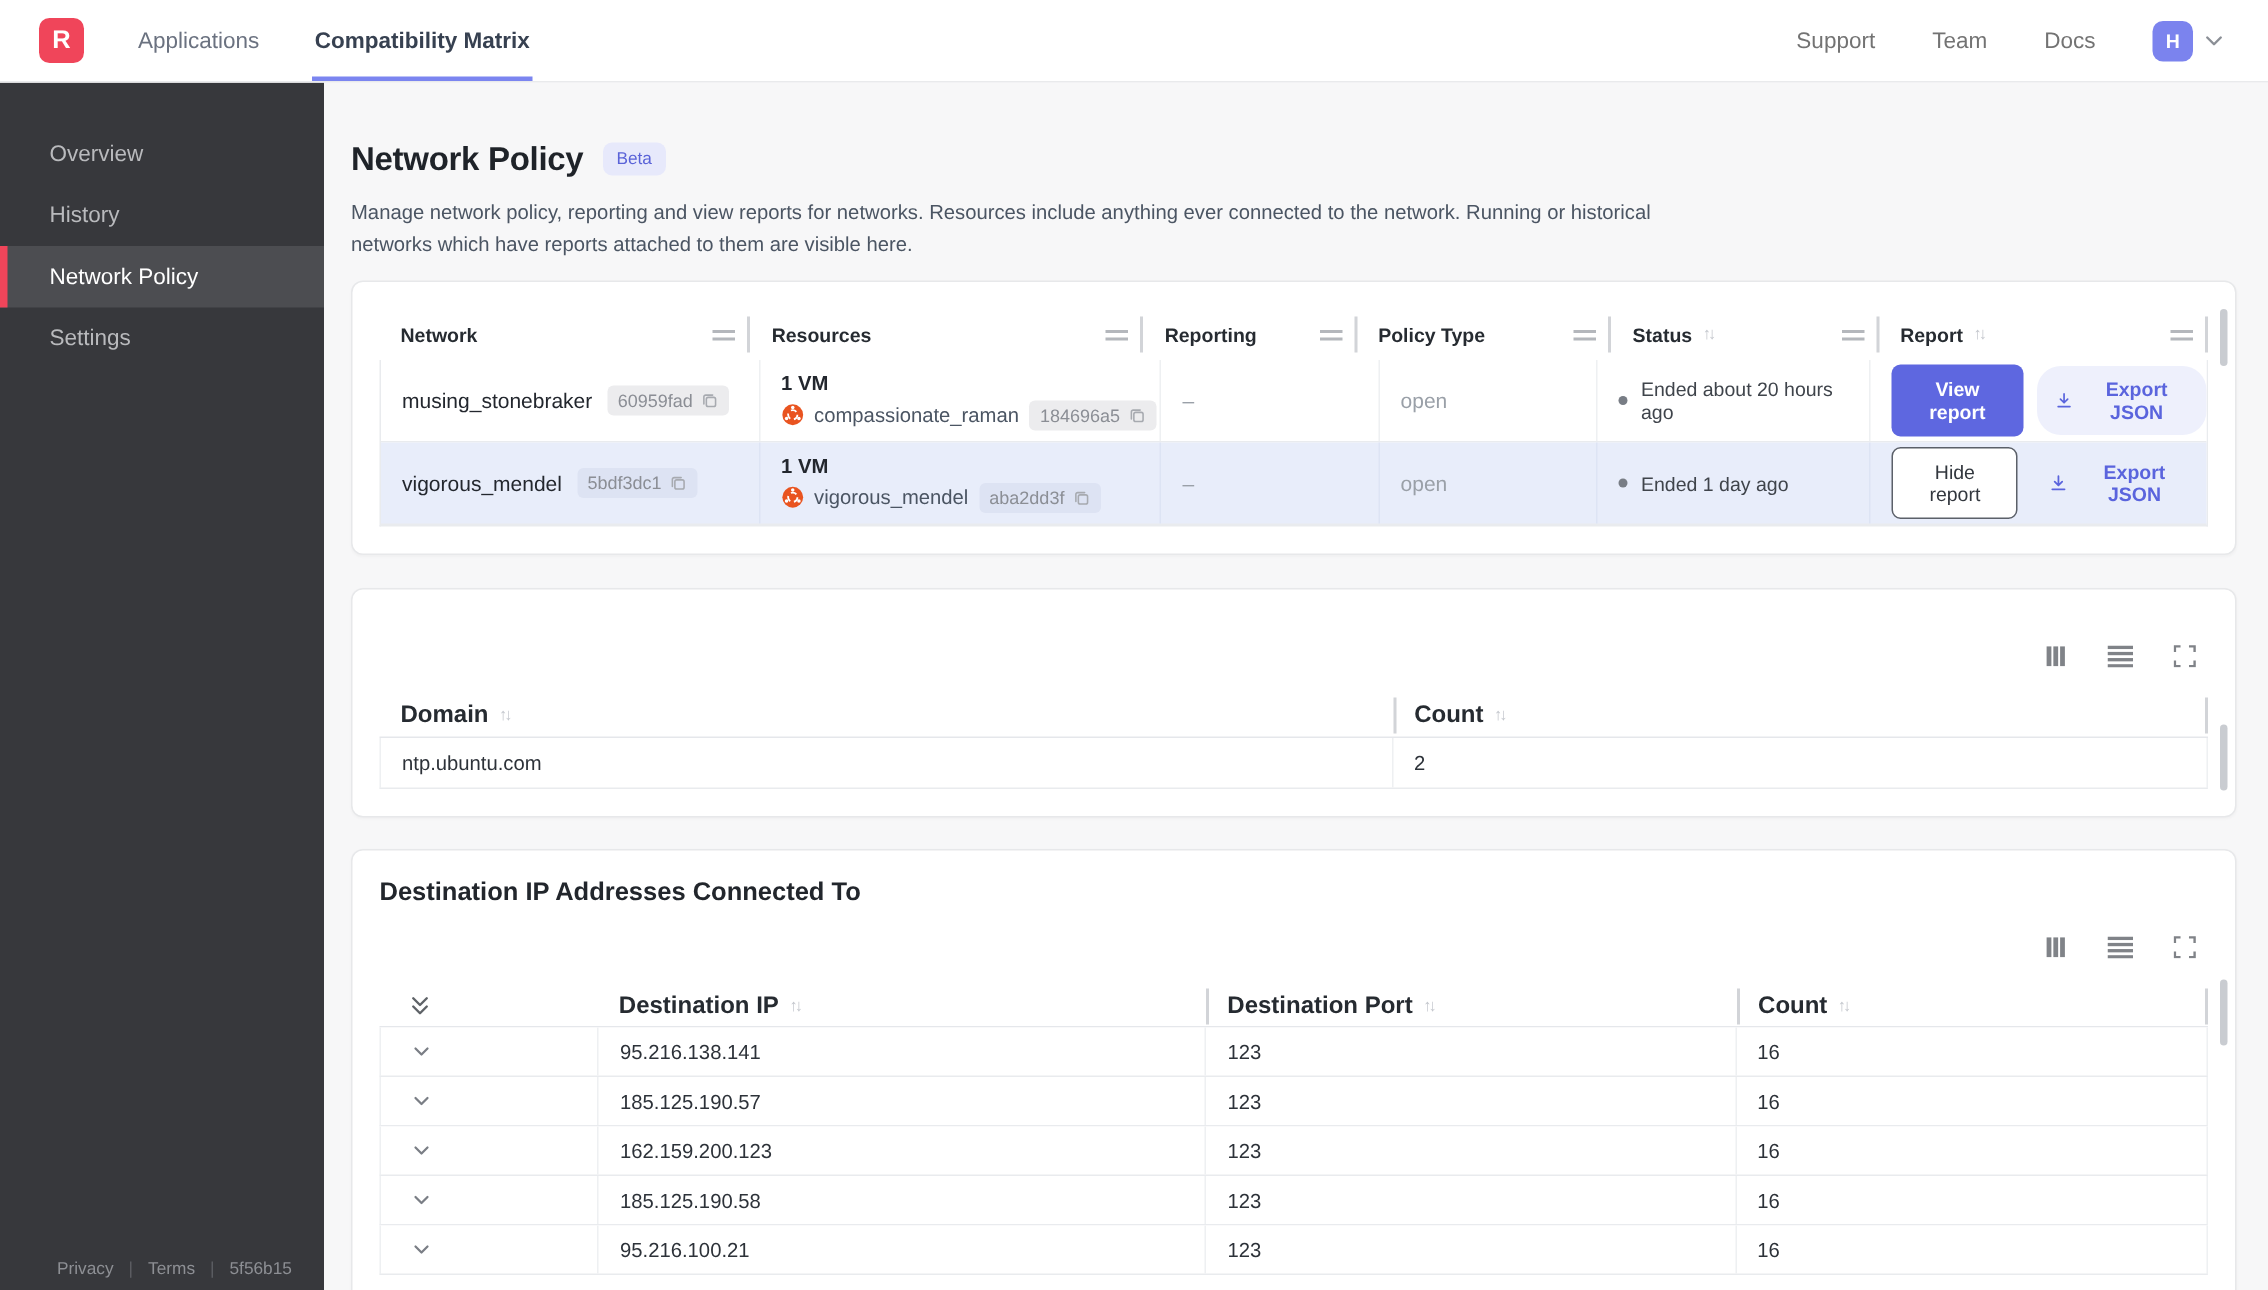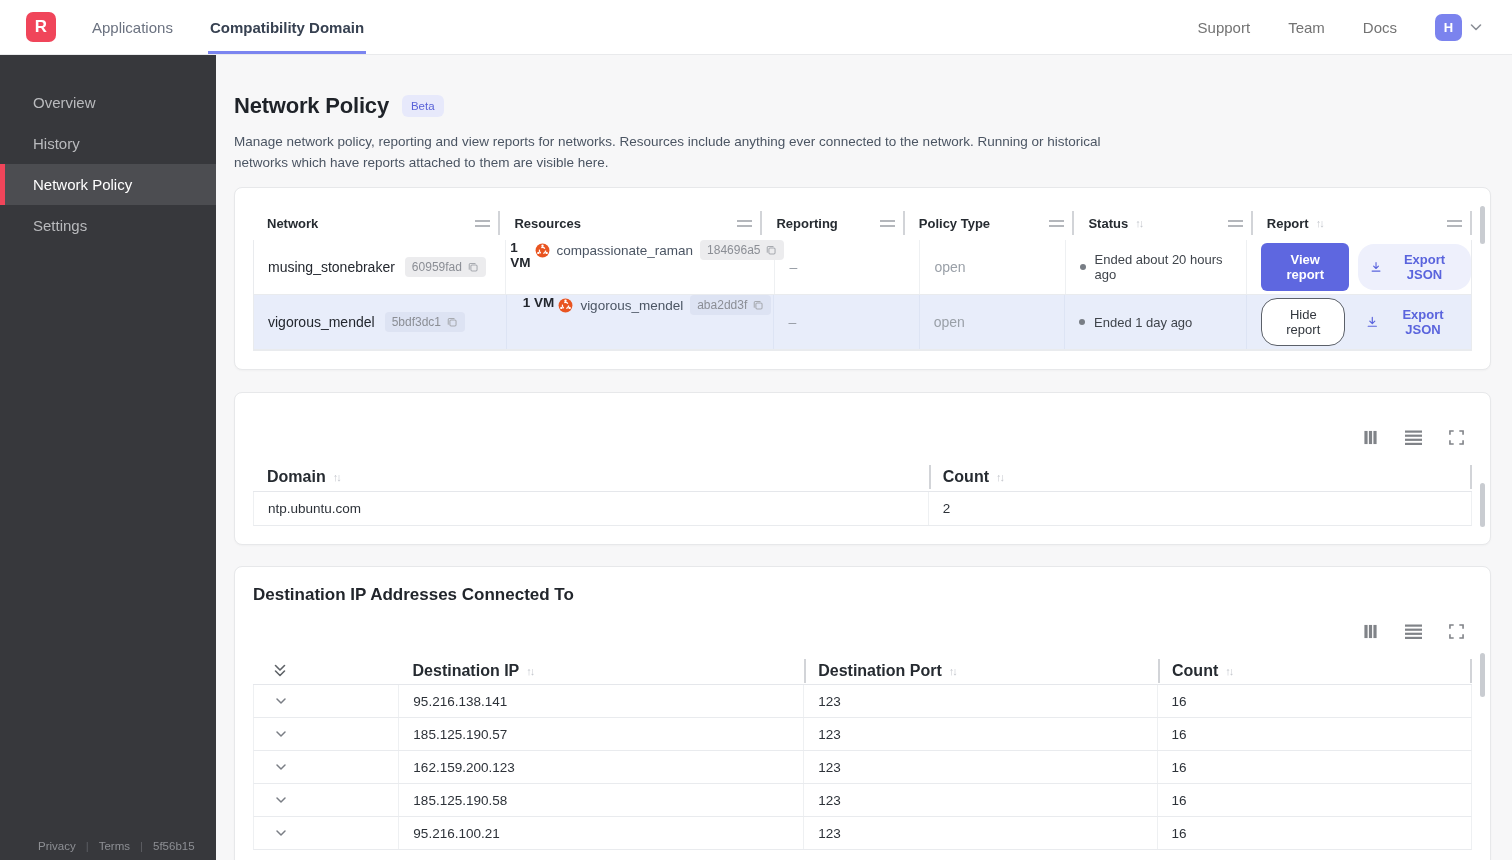--- a/index.html
+++ b/index.html
@@ -110,35 +110,35 @@
   .nrow { height: 55px; }
   .nrow.selected { background: #e8edfa; }
   .nrow.selected .tcell { border-right-color: #dde4f4; }
   .cell-network { flex-direction: row; gap: 10px; }
   .net-name { font-size: 14px; font-weight: normal; color: #23272e; }
   .id-pill {
     background: #ececee; border-radius: 4px; padding: 3px 7px; display: inline-flex;
     align-items: center; gap: 5px; font-size: 12px; color: #8b8e95; cursor: pointer;
   }
   .nrow.selected .id-pill { background: #dde3f3; }
-  .cell-resources { flex-direction: row; align-items: flex-start; justify-content: center; gap: 4px; }
+  .cell-resources { flex-direction: column; align-items: flex-start; justify-content: center; gap: 4px; }
   .vm-count { font-size: 13.5px; font-weight: bold; color: #23272e; }
   .res-line { display: flex; align-items: center; gap: 7px; }
   .res-name { font-size: 13.5px; color: #4b5563; }
   .muted-cell { font-size: 14px; color: #9aa0a8; }
   .status-line { display: flex; align-items: center; gap: 9px; }
   .status-dot { width: 6px; height: 6px; border-radius: 50%; background: #787d85; }
   .status-text { font-size: 13px; color: #3f444b; }
   .btn-primary {
     background: #5e67e0; color: #fff; font-size: 13px; font-weight: 600;
     border: none; border-radius: 6px; padding: 9px 13px; cursor: pointer;
   }
   .btn-outline {
     background: #fff; color: #32373e; font-size: 13px; font-weight: 500;
-    border: 1px solid #5b6069; border-radius: 16px; padding: 8px 12px; cursor: pointer;
+    border: 1px solid #5b6069; border-radius: 6px; padding: 8px 12px; cursor: pointer;
   }
   .export-btn {
     display: inline-flex; align-items: center; gap: 8px; margin-left: 9px;
     color: #5a64dd; font-size: 13px; font-weight: 600; padding: 8px 12px;
     border-radius: 16px; background: #eef0fc; cursor: pointer; border: none;
   }
   .nrow.selected .export-btn { background: transparent; }
 
   
   .flat-thead { height: 30px; border-bottom: 1px solid #e5e7eb; }
@@ -153,21 +153,21 @@
 
   svg { display: block; }
 </style>
 </head>
 <body>
 
 <header class="topnav">
   <div class="logo">R</div>
   <nav class="nav-tabs">
     <div class="nav-tab">Applications</div>
-    <div class="nav-tab active">Compatibility Domain</div>
+    <div class="nav-tab active">Compatibility Matrix</div>
   </nav>
   <div class="nav-right">
     <span class="nav-link">Support</span>
     <span class="nav-link">Team</span>
     <span class="nav-link">Docs</span>
     <div class="user-chip">
       <div class="avatar">H</div>
       <span class="chev-down">
         <svg width="16" height="16" viewBox="0 0 16 16" fill="none">
             <path d="M3.5 6l4.5 4.5L12.5 6" stroke="#8b8f96" stroke-width="1.6" stroke-linecap="round" stroke-linejoin="round"></path>

